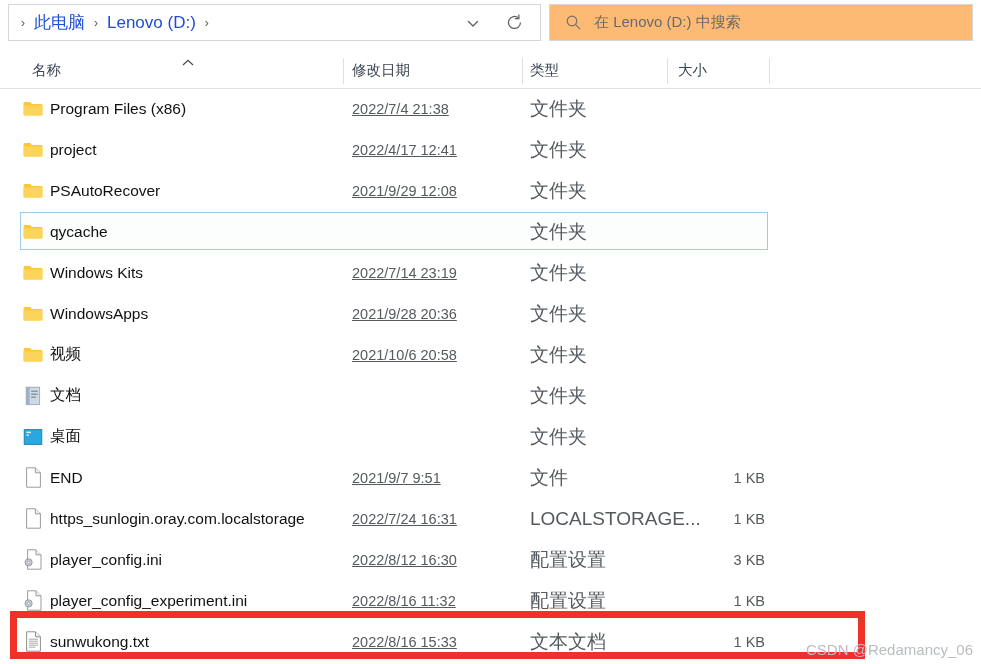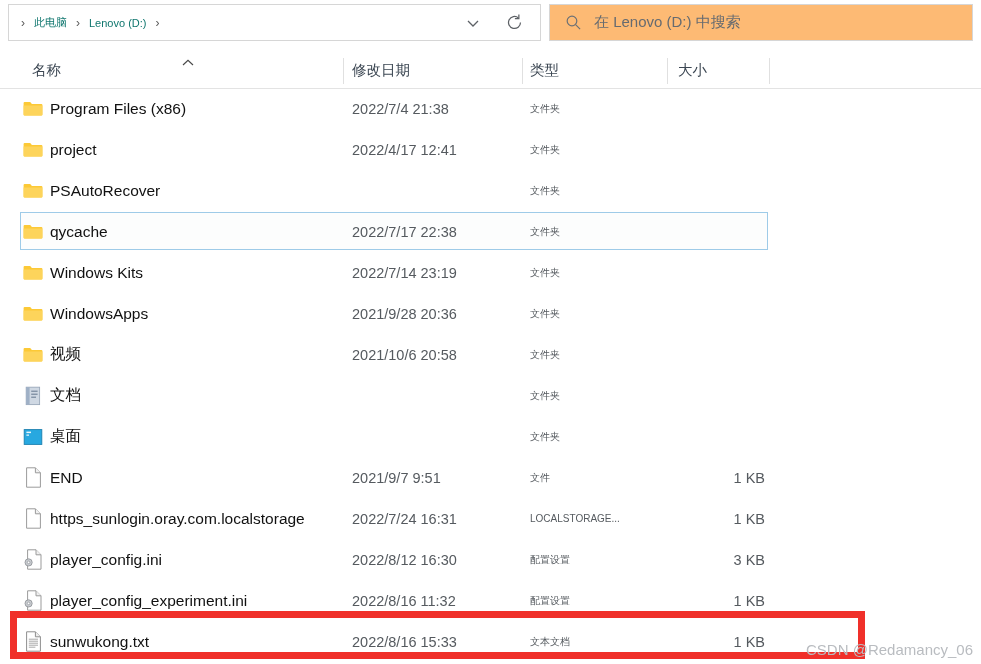--- a/index.html
+++ b/index.html
@@ -40,22 +40,22 @@
     gap: 2px;
     font-size: 15px;
   }
   .crumb-sep {
     color: #5a5a5a;
     font-size: 12px;
     padding: 0 4px;
     line-height: 1;
   }
   .crumb-text {
-    color: #0f766e;
-    font-size: 11px;
+    color: #1d4ed8;
+    font-size: 17px;
     white-space: nowrap;
     padding: 2px 3px;
   }
   .addr-chevron {
     position: absolute;
     right: 56px; top: 50%;
     transform: translateY(-50%);
     width: 22px; height: 22px;
     display: flex; align-items: center; justify-content: center;
   }
@@ -152,28 +152,29 @@
   }
   .row .date {
     position: absolute;
     left: 352px; top: 0;
     height: 41px;
     display: flex;
     align-items: center;
     font-size: 14.5px;
     color: #555a5f;
     white-space: nowrap;
+    text-decoration: underline;
   }
   .row .type {
     position: absolute;
     left: 530px; top: 0;
     height: 41px;
     display: flex;
     align-items: center;
-    font-size: 10px;
+    font-size: 19px;
     color: #555a5f;
     white-space: nowrap;
   }
   .row .size {
     position: absolute;
     left: 668px; top: 0;
     width: 97px;
     height: 41px;
     display: flex;
     align-items: center;
@@ -291,33 +292,33 @@
       <span class="size"></span>
     </div>
     <div class="row">
       <span class="icon">
         <svg width="20" height="17" viewBox="0 0 20 17">
           <path d="M0.6 3.1 A1 1 0 0 1 1.6 2.1 H7.2 L8.9 4.0 H18.4 A1 1 0 0 1 19.4 5.0 V14.4 A1 1 0 0 1 18.4 15.4 H1.6 A1 1 0 0 1 0.6 14.4 Z" fill="#fcc936"></path>
           <path d="M0.6 5.6 H19.4 V14.4 A1 1 0 0 1 18.4 15.4 H1.6 A1 1 0 0 1 0.6 14.4 Z" fill="#fdd45b"></path>
         </svg>
       </span>
       <span class="name">PSAutoRecover</span>
+      <span class="date">2021/9/29 12:08</span>
       <span class="type">文件夹</span>
       <span class="size"></span>
     </div>
     <div class="row selected">
       <div class="selbox"></div>
       <span class="icon">
         <svg width="20" height="17" viewBox="0 0 20 17">
           <path d="M0.6 3.1 A1 1 0 0 1 1.6 2.1 H7.2 L8.9 4.0 H18.4 A1 1 0 0 1 19.4 5.0 V14.4 A1 1 0 0 1 18.4 15.4 H1.6 A1 1 0 0 1 0.6 14.4 Z" fill="#fcc936"></path>
           <path d="M0.6 5.6 H19.4 V14.4 A1 1 0 0 1 18.4 15.4 H1.6 A1 1 0 0 1 0.6 14.4 Z" fill="#fdd45b"></path>
         </svg>
       </span>
       <span class="name">qycache</span>
-      <span class="date">2022/7/17 22:38</span>
       <span class="type">文件夹</span>
       <span class="size"></span>
     </div>
     <div class="row">
       <span class="icon">
         <svg width="20" height="17" viewBox="0 0 20 17">
           <path d="M0.6 3.1 A1 1 0 0 1 1.6 2.1 H7.2 L8.9 4.0 H18.4 A1 1 0 0 1 19.4 5.0 V14.4 A1 1 0 0 1 18.4 15.4 H1.6 A1 1 0 0 1 0.6 14.4 Z" fill="#fcc936"></path>
           <path d="M0.6 5.6 H19.4 V14.4 A1 1 0 0 1 18.4 15.4 H1.6 A1 1 0 0 1 0.6 14.4 Z" fill="#fdd45b"></path>
         </svg>
       </span>

